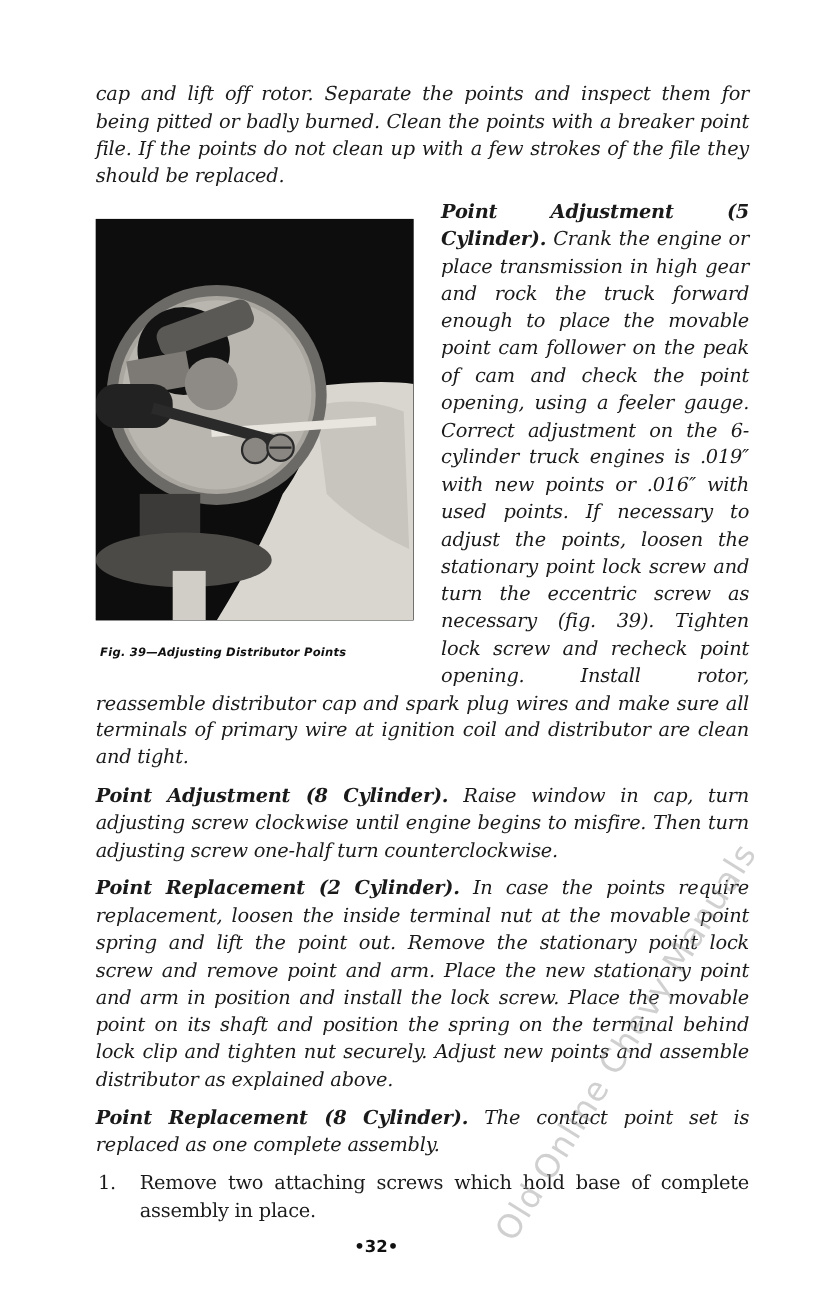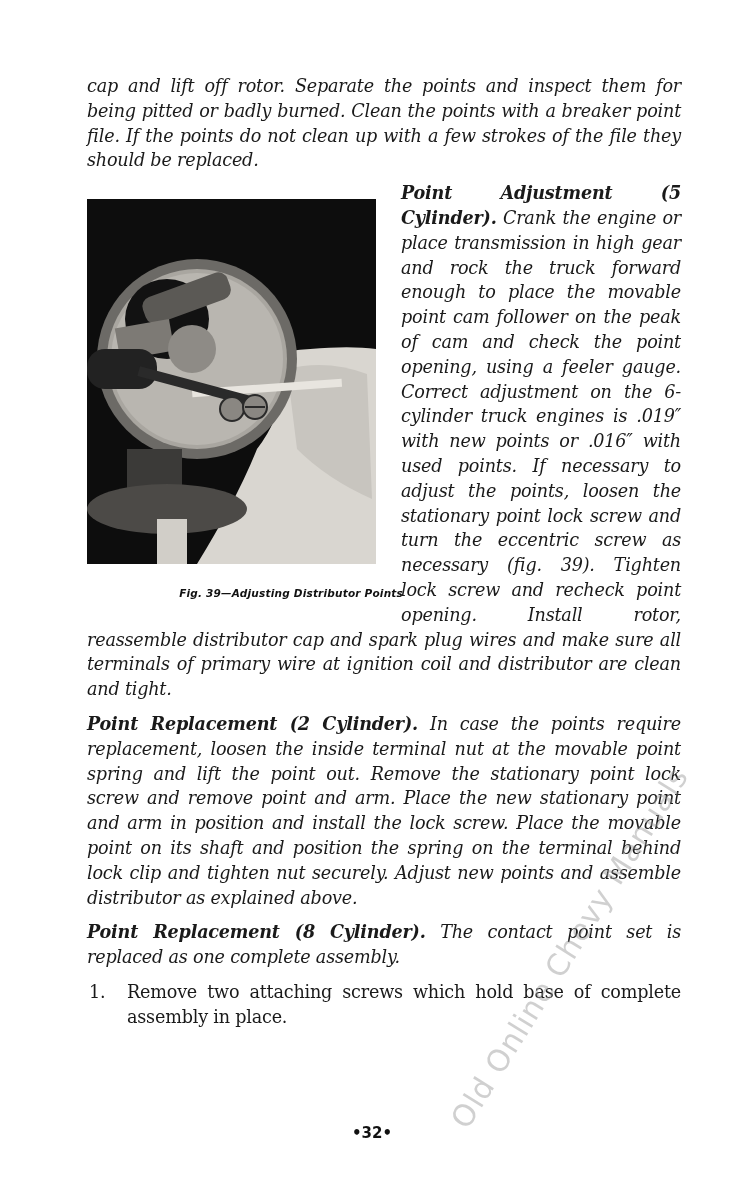--- a/index.html
+++ b/index.html
@@ -31,47 +31,46 @@
     position: relative;
   }
   .photo {
     position: absolute; left: 0; top: 10px;
     width: 289px; height: 365px;
     background: #0c0c0c;
     overflow: hidden;
   }
   .photo svg { display: block; }
   .caption {
-    position: absolute; left: 16px; top: 392px;
+    position: absolute; left: 4px; top: 392px;
     width: 300px;
     font-family: "DejaVu Sans", "Liberation Sans", sans-serif;
     font-style: italic; font-weight: bold;
     font-size: 10.5px;
     letter-spacing: 0.2px;
-    text-align: right;
+    text-align: left;
     color: #111;
   }
   .side-col { text-align: justify; }
 
   .list-item {
     display: flex;
     margin-top: 10px;
   }
   .list-num { width: 38px; flex: none; padding-left: 2px; }
   .list-text { flex: 1; text-align: justify; }
 
   .page-number {
     position: absolute;
     left: 0; width: 684px; top: 1124px;
     text-align: center;
     font-family: "DejaVu Sans", "Liberation Sans", sans-serif;
     font-weight: bold;
     font-size: 15px;
     color: #111;
-    padding-left: 30px;
   }
   .watermark {
     position: absolute;
     left: 360px; top: 930px;
     transform: rotate(-58deg);
     transform-origin: center;
     font-family: "DejaVu Sans", "Liberation Sans", sans-serif;
     font-size: 30px;
     color: rgba(150,150,150,0.45);
     white-space: nowrap;
@@ -120,20 +119,24 @@
       </div>
       <div class="caption">Fig. 39—Adjusting Distributor Points</div>
     </div>
     <p class="side-col">
       <span class="bold">Point Adjustment (5 Cylinder).</span>
       <span>Crank the engine or place transmission in high gear and rock the truck forward enough to place the movable point cam follower on the peak of cam and check the point opening, using a feeler gauge. Correct adjustment on the 6-cylinder truck engines is .019″ with new points or .016″ with used points. If necessary to adjust the points, loosen the stationary point lock screw and turn the eccentric screw as necessary (fig. 39). Tighten lock screw and recheck point opening. Install rotor, reassemble distributor cap and spark plug wires and make sure all terminals of primary wire at ignition coil and distributor are clean and tight.</span>
     </p>
     <div style="clear:both;"></div>
   </div>
 
+  <p class="para-gap">
+    <span class="bold">Point Adjustment (8 Cylinder).</span>
+    <span>Raise window in cap, turn adjusting screw clockwise until engine begins to misfire. Then turn adjusting screw one-half turn counterclockwise.</span>
+  </p>
 
   <p class="para-gap">
     <span class="bold">Point Replacement (2 Cylinder).</span>
     <span>In case the points require replacement, loosen the inside terminal nut at the movable point spring and lift the point out. Remove the stationary point lock screw and remove point and arm. Place the new stationary point and arm in position and install the lock screw. Place the movable point on its shaft and position the spring on the terminal behind lock clip and tighten nut securely. Adjust new points and assemble distributor as explained above.</span>
   </p>
 
   <p class="para-gap">
     <span class="bold">Point Replacement (8 Cylinder).</span>
     <span>The contact point set is replaced as one complete assembly.</span>
   </p>

